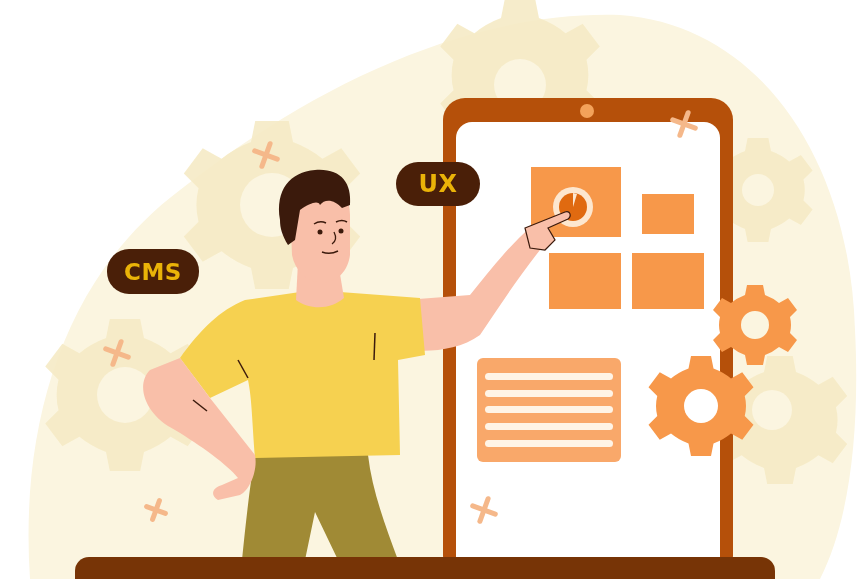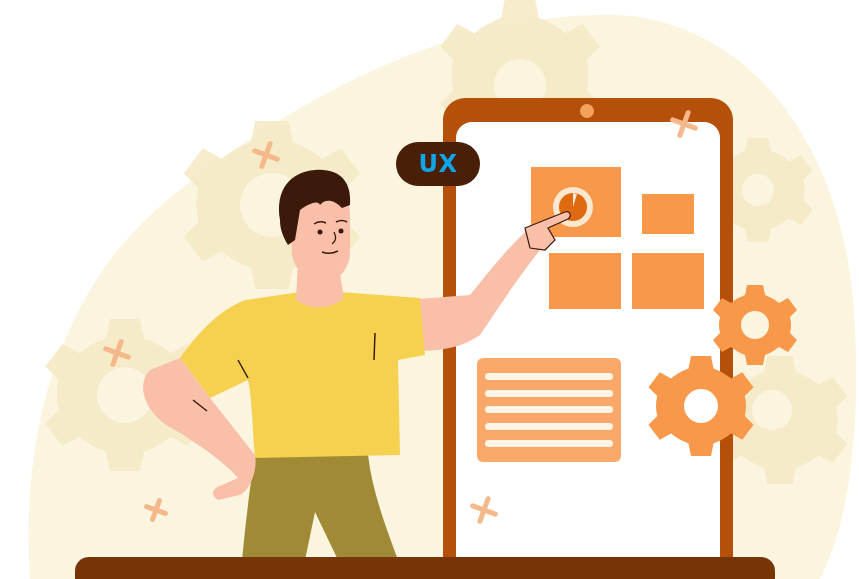--- a/index.html
+++ b/index.html
@@ -21,25 +21,26 @@
       top: 0;
       width: 859px;
       height: 579px;
     }
     .badge {
       position: absolute;
       display: flex;
       align-items: center;
       justify-content: center;
       background: #4a1f08;
-      color: #0ea5e9;
+      color: #eab308;
       font-family: "DejaVu Sans", sans-serif;
       font-weight: bold;
       border-radius: 22px;
       letter-spacing: 0.5px;
+      margin-top: 20px;
     }
     .badge-cms { left: 107px; top: 229px; width: 92px; height: 45px; font-size: 23px; }
     .badge-ux  { left: 396px; top: 142px; width: 84px; height: 44px; font-size: 24px; }
     .badge-ui  { left: 537px; top: 483px; width: 106px; height: 54px; font-size: 28px; border-radius: 27px; }
   </style>
 </head>
 <body>
 
 <div class="canvas">
   <svg viewBox="0 0 859 579" xmlns="http://www.w3.org/2000/svg">
@@ -157,14 +158,15 @@
       <path d="M322,252 Q330,255 338,251" stroke="#3b1a0c" stroke-width="1.5" fill="none"></path>
 
       <line x1="238" y1="360" x2="248" y2="378" stroke="#3b1a0c" stroke-width="1.5"></line>
       <line x1="375" y1="333" x2="374" y2="360" stroke="#3b1a0c" stroke-width="1.5"></line>
       <line x1="193" y1="400" x2="207" y2="411" stroke="#3b1a0c" stroke-width="1.5"></line>
     </g>
 
     <rect x="75" y="557" width="700" height="40" rx="14" fill="#773406"></rect>
   </svg>
 
+  <div class="badge badge-cms">CMS</div>
   <div class="badge badge-ux">UX</div>
 </div>
 
 </body></html>

